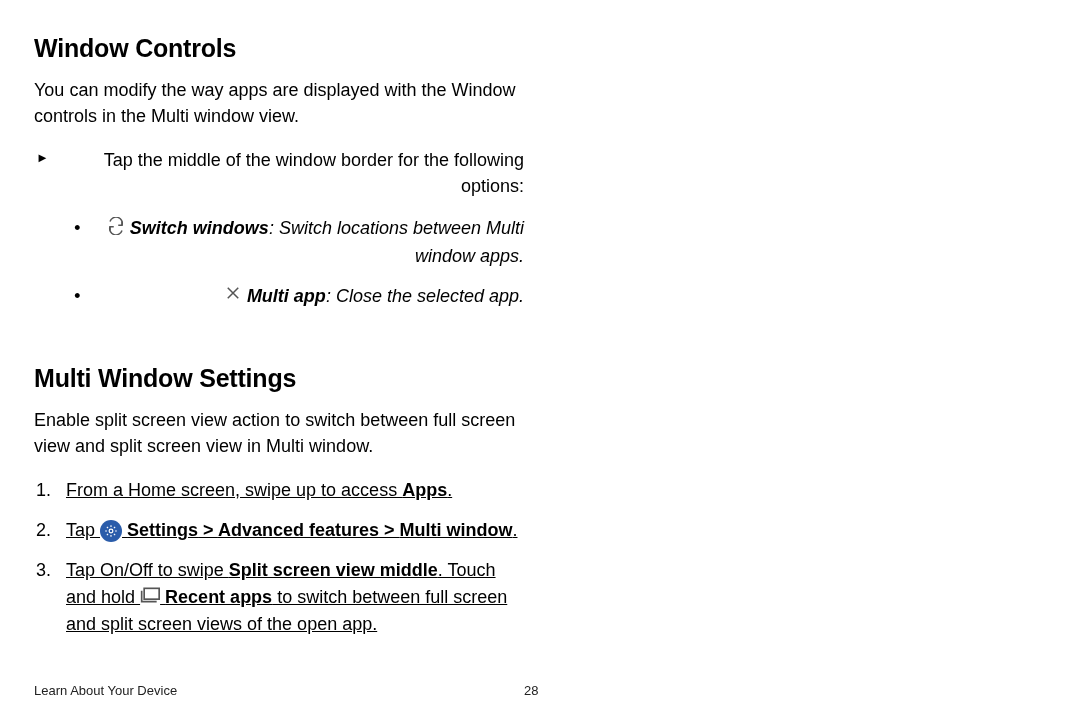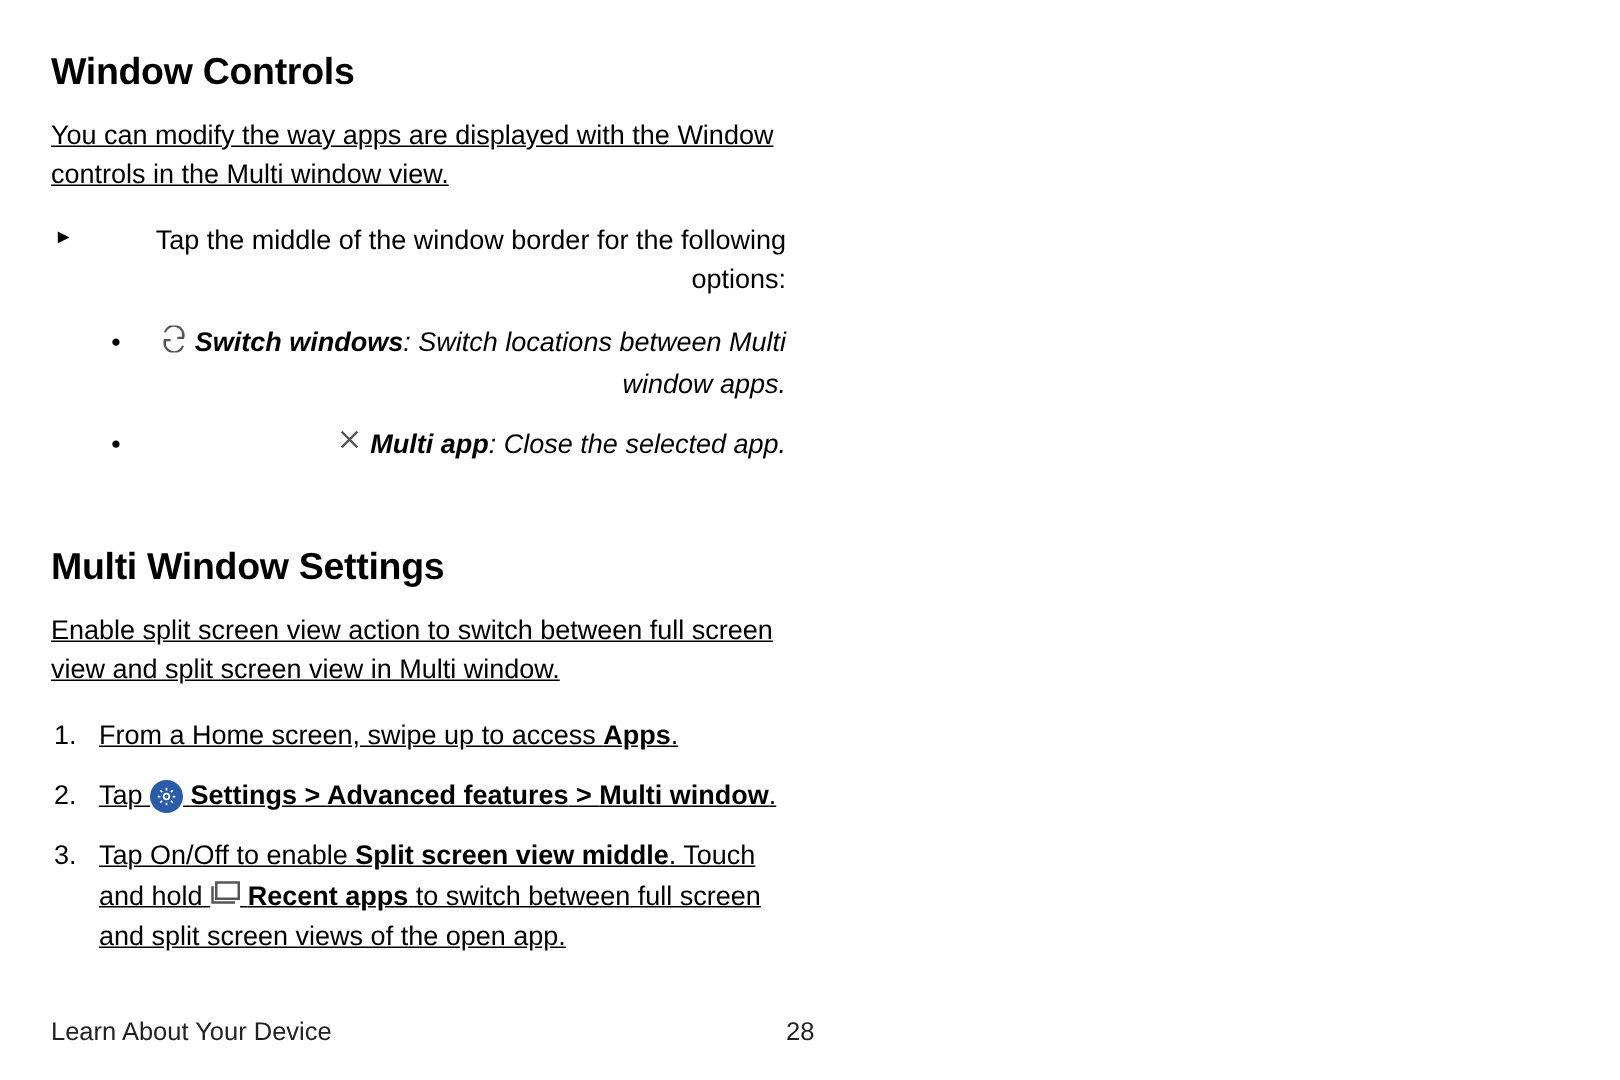--- a/index.html
+++ b/index.html
@@ -26,21 +26,20 @@
     margin-bottom: 14px;
     letter-spacing: -0.2px;
   }
   p, li {
     font-size: 18px;
     line-height: 1.45;
     color: #000;
   }
   .intro {
     margin-bottom: 18px;
-    text-decoration: underline;
   }
   .arrow-list {
     list-style: none;
     padding-left: 2px;
   }
   .arrow-list > li {
     position: relative;
     padding-left: 28px;
     margin-bottom: 10px;
     text-align: right;
@@ -102,21 +101,21 @@
     line-height: 22px;
     color: #fff;
   }
   .icon.gear svg { width: 14px; height: 14px; vertical-align: middle; position: relative; top: -1px; }
   .icon.recent svg { width: 20px; height: 16px; }
   .footer {
     position: absolute;
     bottom: 22px;
     left: 34px;
     right: 36px;
-    font-size: 17px;
+    font-size: 13px;
     color: #222;
   }
   .pageno {
     position: absolute;
     left: 490px;
   }
 </style>
 </head>
 <body>
 
@@ -160,21 +159,21 @@
         <span>From a Home screen, swipe up to access </span><b>Apps</b><span>.</span>
       </li>
       <li>
         <span>Tap </span><span class="icon gear"><svg viewBox="0 0 24 24">
               <circle cx="12" cy="12" r="3.2" fill="none" stroke="#fff" stroke-width="2"></circle>
               <path d="M12 2v3M12 19v3M2 12h3M19 12h3M4.9 4.9l2.1 2.1M17 17l2.1 2.1M19.1 4.9L17 7M7 17l-2.1 2.1" stroke="#fff" stroke-width="2"></path>
             </svg></span>
         <b>Settings</b><b> &gt; </b><b>Advanced features</b><b> &gt; </b><b>Multi window</b><span>.</span>
       </li>
       <li>
-        <span>Tap On/Off to enable </span><b>Split screen view middle</b><span>. Touch and hold </span><span class="icon recent"><svg viewBox="0 0 24 18">
+        <span>Tap On/Off to swipe </span><b>Split screen view middle</b><span>. Touch and hold </span><span class="icon recent"><svg viewBox="0 0 24 18">
               <rect x="5" y="1" width="18" height="13" fill="none" stroke="#555" stroke-width="2"></rect>
               <path d="M2 4 v13 h18" fill="none" stroke="#555" stroke-width="2"></path>
             </svg></span>
         <b>Recent apps</b><span> to switch between full screen and split screen views of the open app.</span>
       </li>
     </ol>
   </div>
 </div>
 
 <div class="footer">

